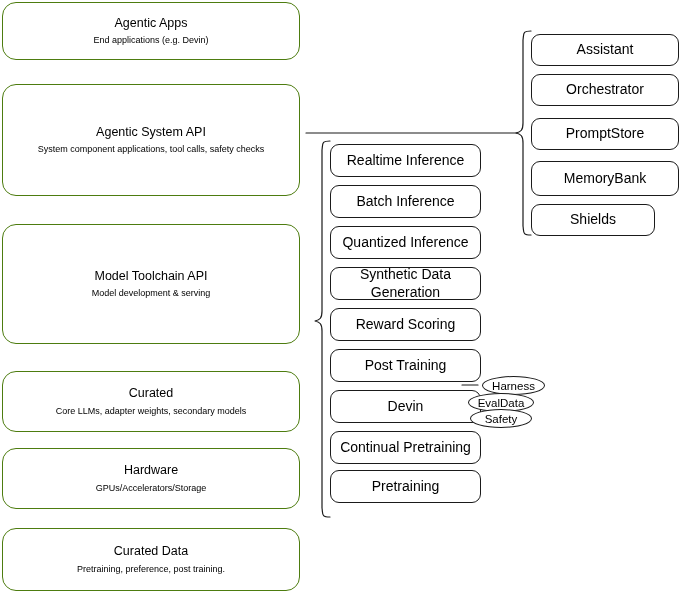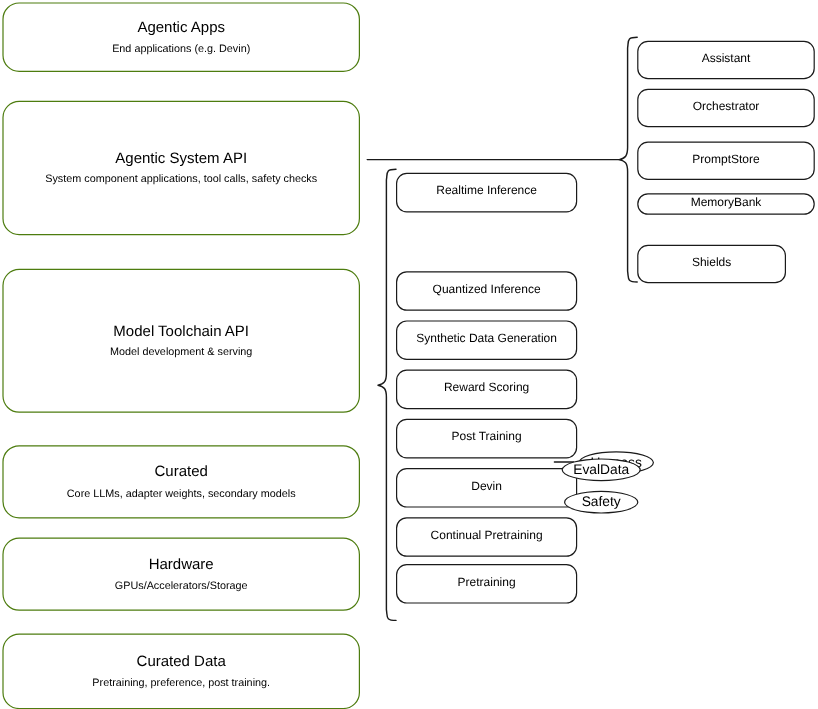--- a/index.html
+++ b/index.html
@@ -47,21 +47,21 @@
 
   
   .layer-box { border-radius: 14px; }
   .layer-box .title { font-size: 12.5px; }
 
   
   .item-box {
     border-radius: 9px;
     border: 1px solid #1a1a1a;
   }
-  .item-box .title { font-size: 10px; }
+  .item-box .title { font-size: 14px; }
 
   
   .pill {
     position: absolute;
     box-sizing: border-box;
     border: 1px solid #1a1a1a;
     border-radius: 50% / 50%;
     background: #ffffff;
     display: flex;
     align-items: center;
@@ -144,20 +144,23 @@
              C 323 514, 321 517, 330 517"></path>
 
     <line x1="462" y1="385" x2="478" y2="385"></line>
     <line x1="462" y1="402" x2="476" y2="402"></line>
     <line x1="462" y1="418" x2="478" y2="418"></line>
   </svg>
 
   <div class="box item-box" style="left:330px; top:144px; width:151px; height:33px;">
     <div class="title">Realtime Inference</div>
   </div>
+  <div class="box item-box" style="left:330px; top:185px; width:151px; height:33px;">
+    <div class="title">Batch Inference</div>
+  </div>
   <div class="box item-box" style="left:330px; top:226px; width:151px; height:33px;">
     <div class="title">Quantized Inference</div>
   </div>
   <div class="box item-box" style="left:330px; top:267px; width:151px; height:33px;">
     <div class="title">Synthetic Data Generation</div>
   </div>
   <div class="box item-box" style="left:330px; top:308px; width:151px; height:33px;">
     <div class="title">Reward Scoring</div>
   </div>
   <div class="box item-box" style="left:330px; top:349px; width:151px; height:33px;">
@@ -169,36 +172,36 @@
   <div class="box item-box" style="left:330px; top:431px; width:151px; height:33px;">
     <div class="title">Continual Pretraining</div>
   </div>
   <div class="box item-box" style="left:330px; top:470px; width:151px; height:33px;">
     <div class="title">Pretraining</div>
   </div>
 
   <div class="pill" style="left:482px; top:376px; width:63px; height:19px;">
     <span>Harness</span>
   </div>
-  <div class="pill" style="left:468px; top:382px; width:66px; height:19px;">
+  <div class="pill" style="left:468px; top:393px; width:66px; height:19px;">
     <span>EvalData</span>
   </div>
   <div class="pill" style="left:470px; top:409px; width:62px; height:19px;">
     <span>Safety</span>
   </div>
 
   <div class="box item-box" style="left:531px; top:34px; width:148px; height:32px;">
     <div class="title">Assistant</div>
   </div>
   <div class="box item-box" style="left:531px; top:74px; width:148px; height:32px;">
     <div class="title">Orchestrator</div>
   </div>
   <div class="box item-box" style="left:531px; top:118px; width:148px; height:32px;">
     <div class="title">PromptStore</div>
   </div>
-  <div class="box item-box" style="left:531px; top:161px; width:148px; height:18px;text-align:center;">
+  <div class="box item-box" style="left:531px; top:161px; width:148px; height:35px;text-align:center;">
     <div class="title">MemoryBank</div>
   </div>
   <div class="box item-box" style="left:531px; top:204px; width:124px; height:32px;">
     <div class="title">Shields</div>
   </div>
 
 </div>
 
 </body></html>

